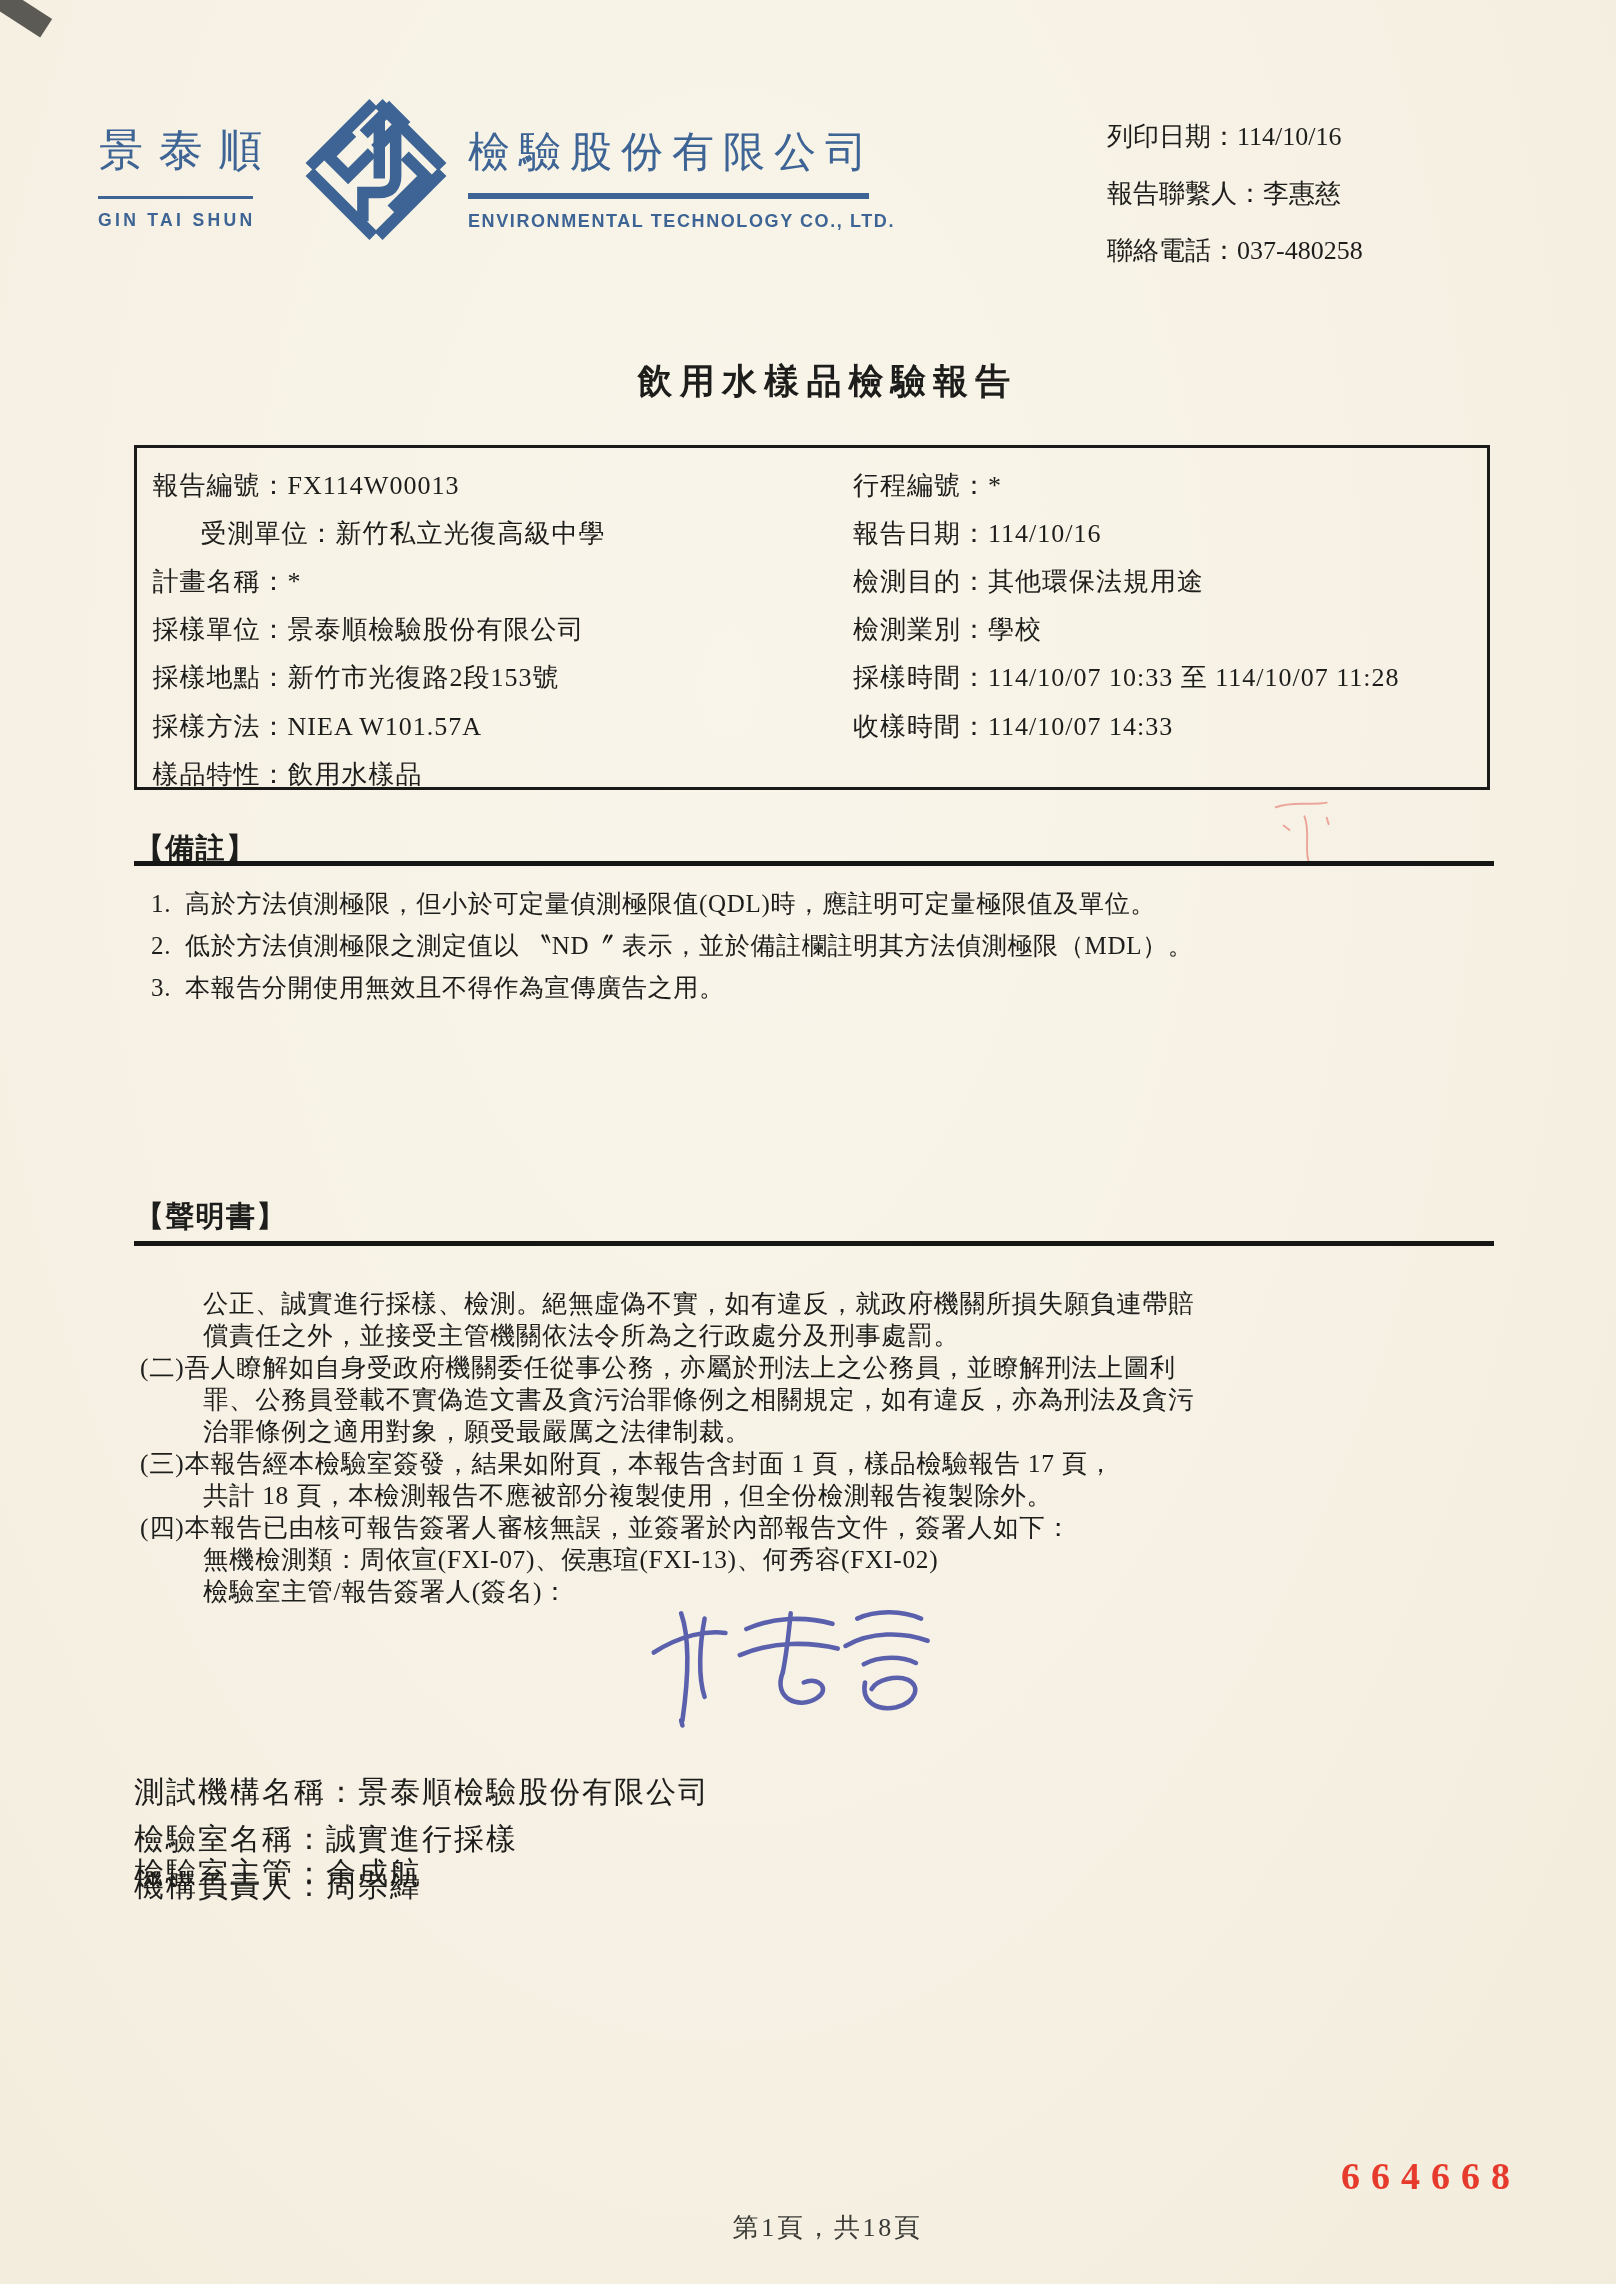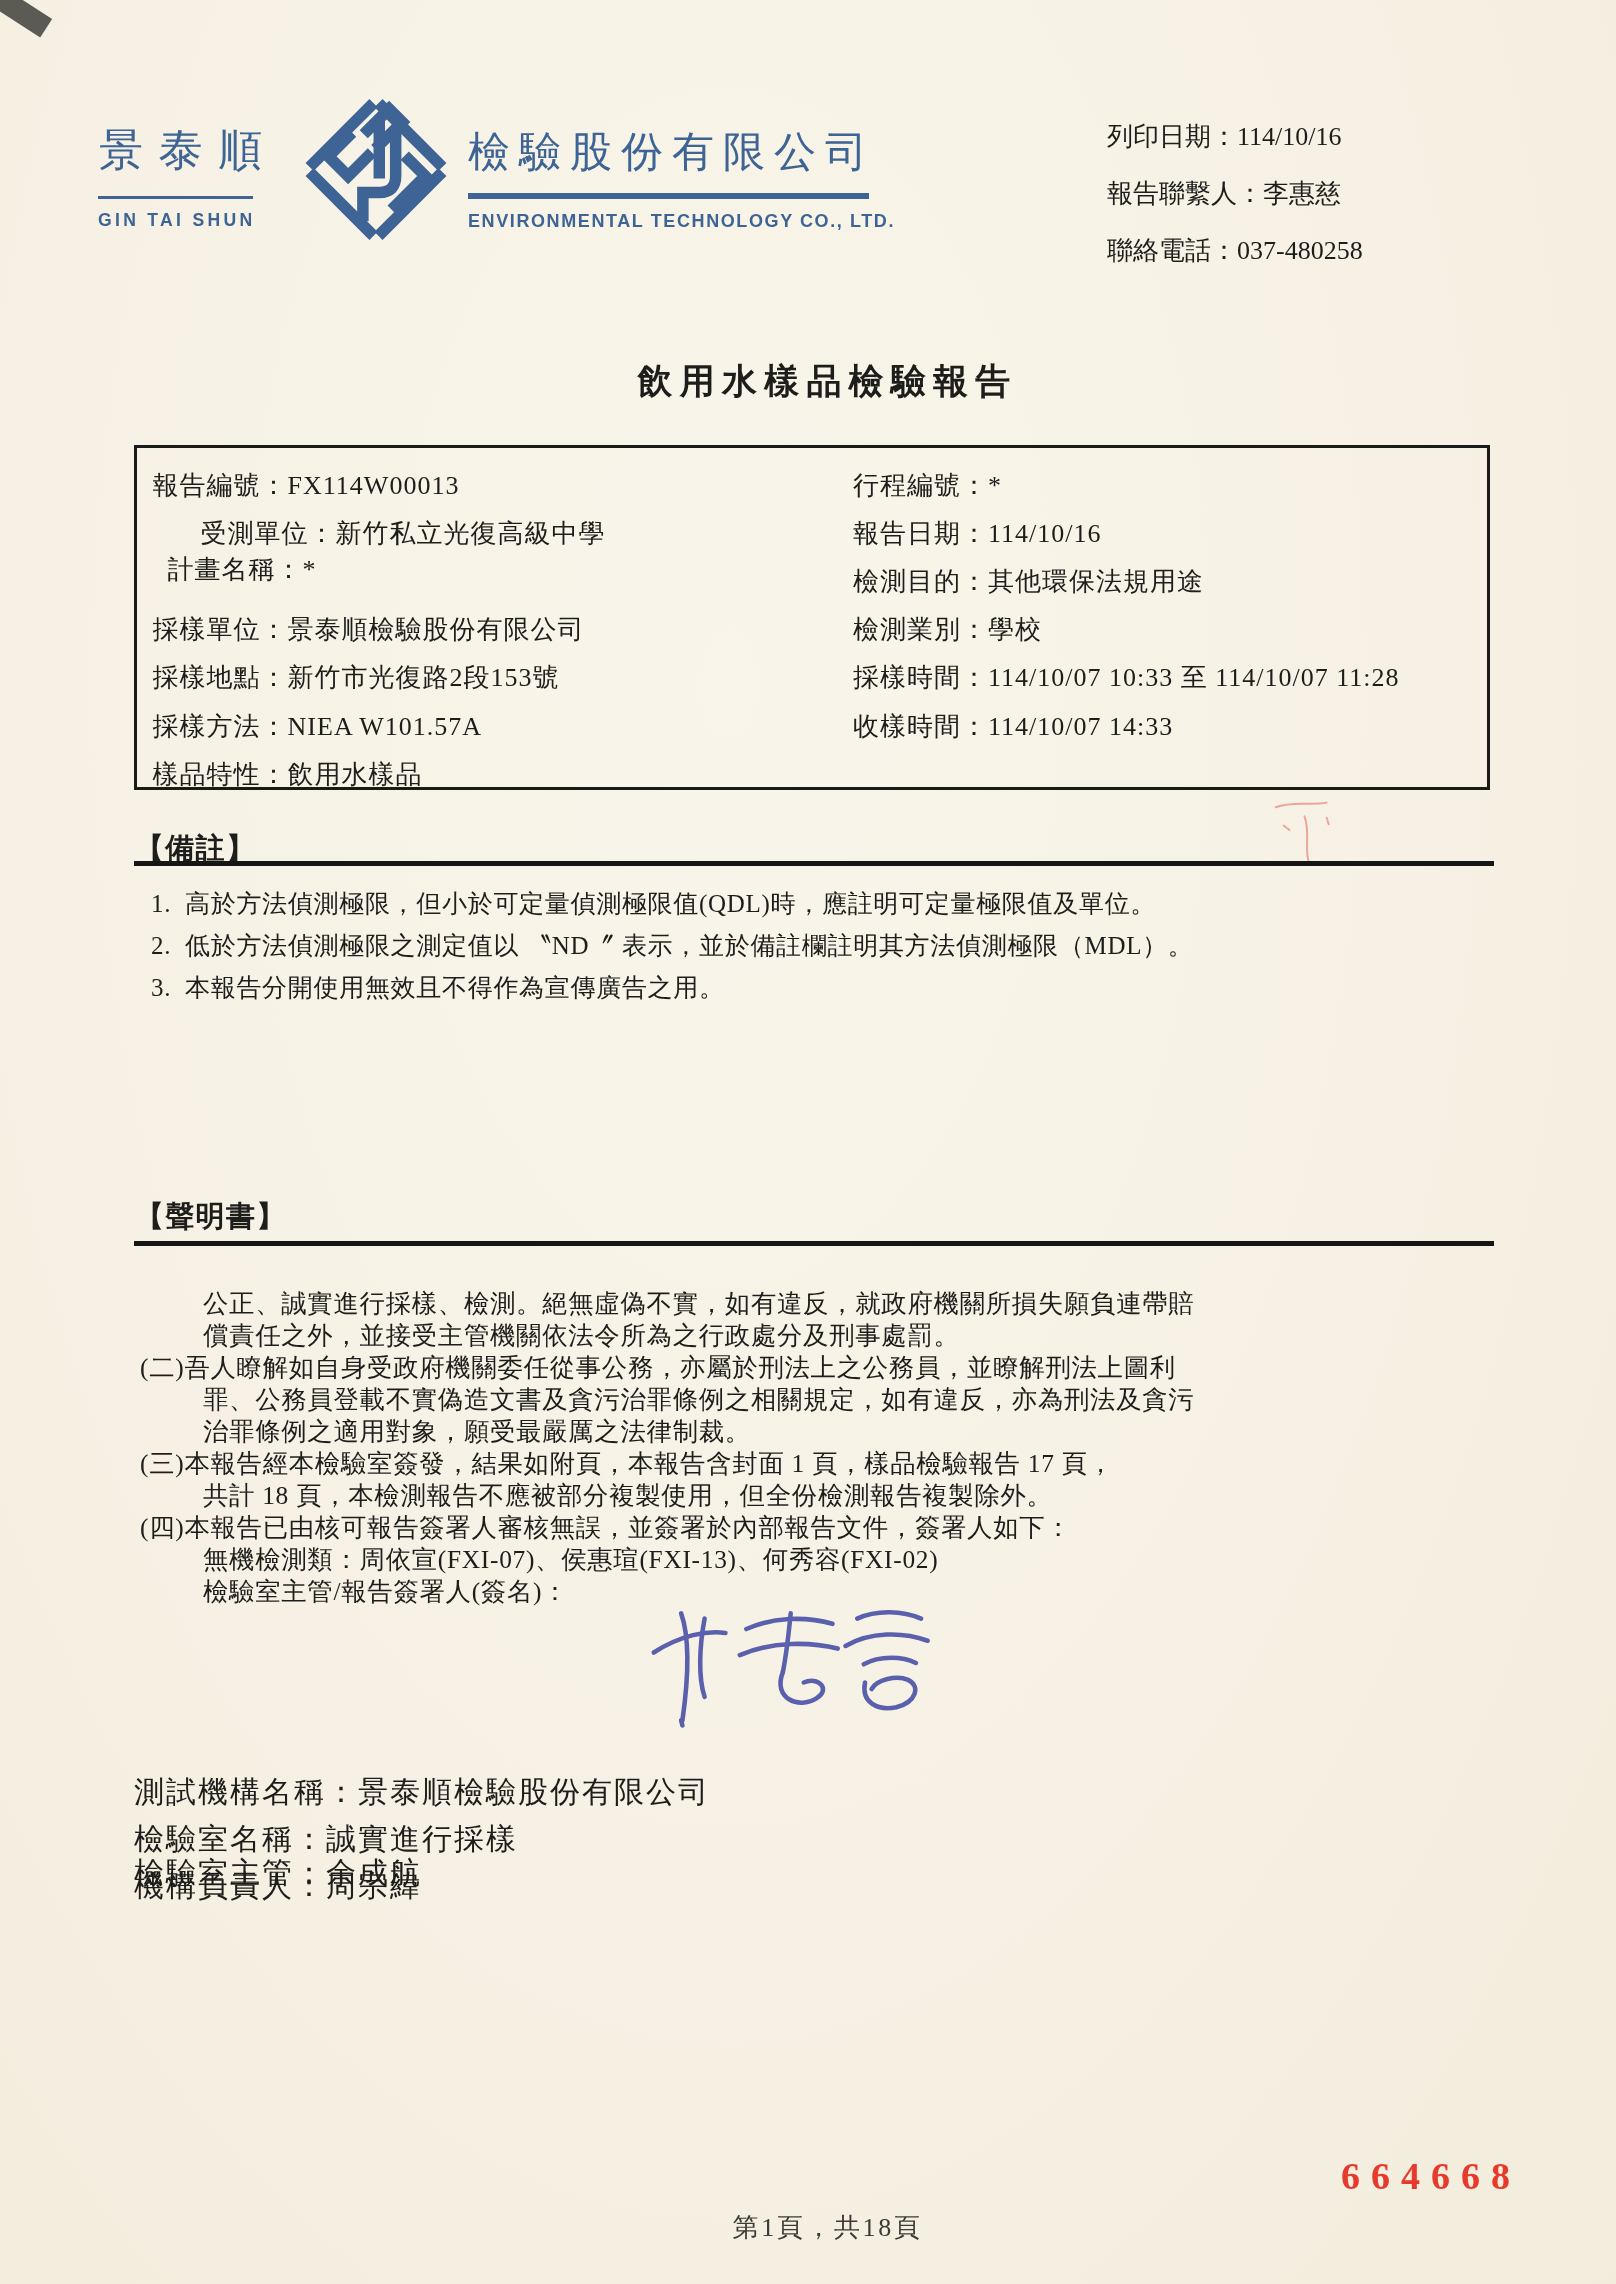--- a/index.html
+++ b/index.html
@@ -93,21 +93,21 @@
   </div>
   <div class="abs print-info-row" style="top:233px;">
     <span>聯絡電話：</span><span>037-480258</span>
   </div>
 
   <div class="abs report-title">飲用水樣品檢驗報告</div>
 
   <div class="info-table">
     <div class="info-row col-l" style="top:19.5px;"><span>報告編號：</span><span>FX114W00013</span></div>
     <div class="info-row col-l" style="top:68px;margin-left:48px;"><span>受測單位：</span><span>新竹私立光復高級中學</span></div>
-    <div class="info-row col-l" style="top:104px;margin-left:15px;"><span>計畫名稱：</span><span>*</span></div>
+    <div class="info-row col-l" style="top:116px;"><span>計畫名稱：</span><span>*</span></div>
     <div class="info-row col-l" style="top:164px;"><span>採樣單位：</span><span>景泰順檢驗股份有限公司</span></div>
     <div class="info-row col-l" style="top:212px;"><span>採樣地點：</span><span>新竹市光復路2段153號</span></div>
     <div class="info-row col-l" style="top:261px;"><span>採樣方法：</span><span>NIEA W101.57A</span></div>
     <div class="info-row col-l" style="top:309px;"><span>樣品特性：</span><span>飲用水樣品</span></div>
 
     <div class="info-row col-r" style="top:19.5px;"><span>行程編號：</span><span>*</span></div>
     <div class="info-row col-r" style="top:68px;"><span>報告日期：</span><span>114/10/16</span></div>
     <div class="info-row col-r" style="top:116px;"><span>檢測目的：</span><span>其他環保法規用途</span></div>
     <div class="info-row col-r" style="top:164px;"><span>檢測業別：</span><span>學校</span></div>
     <div class="info-row col-r" style="top:212px;"><span>採樣時間：</span><span>114/10/07 10:33 至 114/10/07 11:28</span></div>

